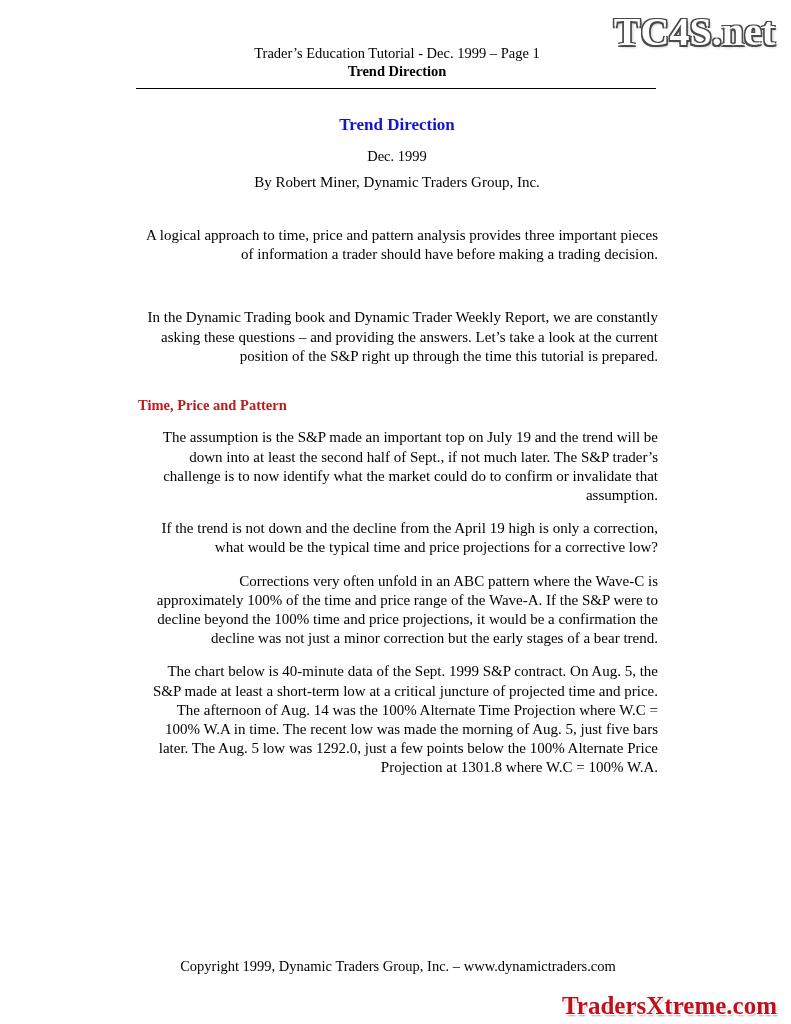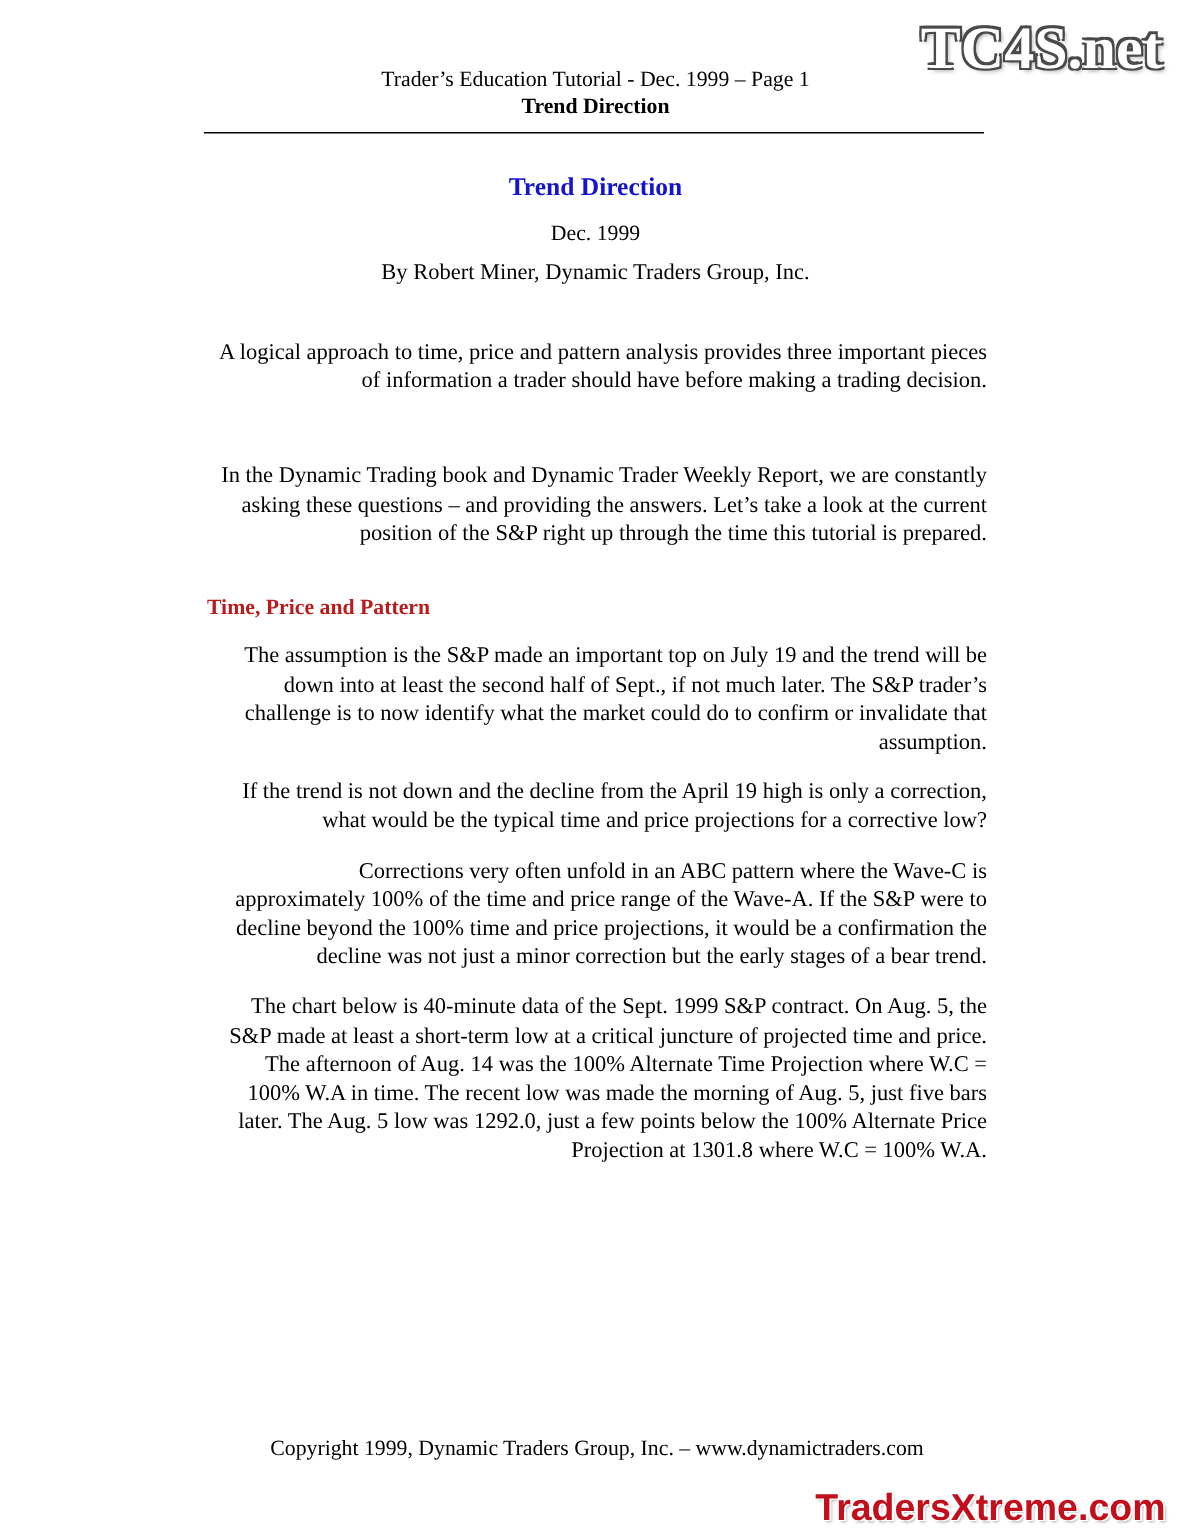--- a/index.html
+++ b/index.html
@@ -156,21 +156,21 @@
     left: 138px;
     top: 958px;
     width: 520px;
     text-align: center;
     font-size: 14.5px;
   }
   .wm-txtreme {
     position: absolute;
     right: 14px;
     bottom: 4px;
-    font-family: Liberation Sans, sans-serif;
+    font-family: Liberation Serif, serif;
     font-size: 25px;
     font-weight: bold;
     color: #c10f1c;
     text-shadow:
       -1.2px -1.2px 0 #ffffff,
        1.2px -1.2px 0 #ffffff,
       -1.2px  1.2px 0 #ffffff,
        1.2px  1.2px 0 #ffffff,
        1.5px 1.5px 2px rgba(0,0,0,0.35);
     user-select: none;

